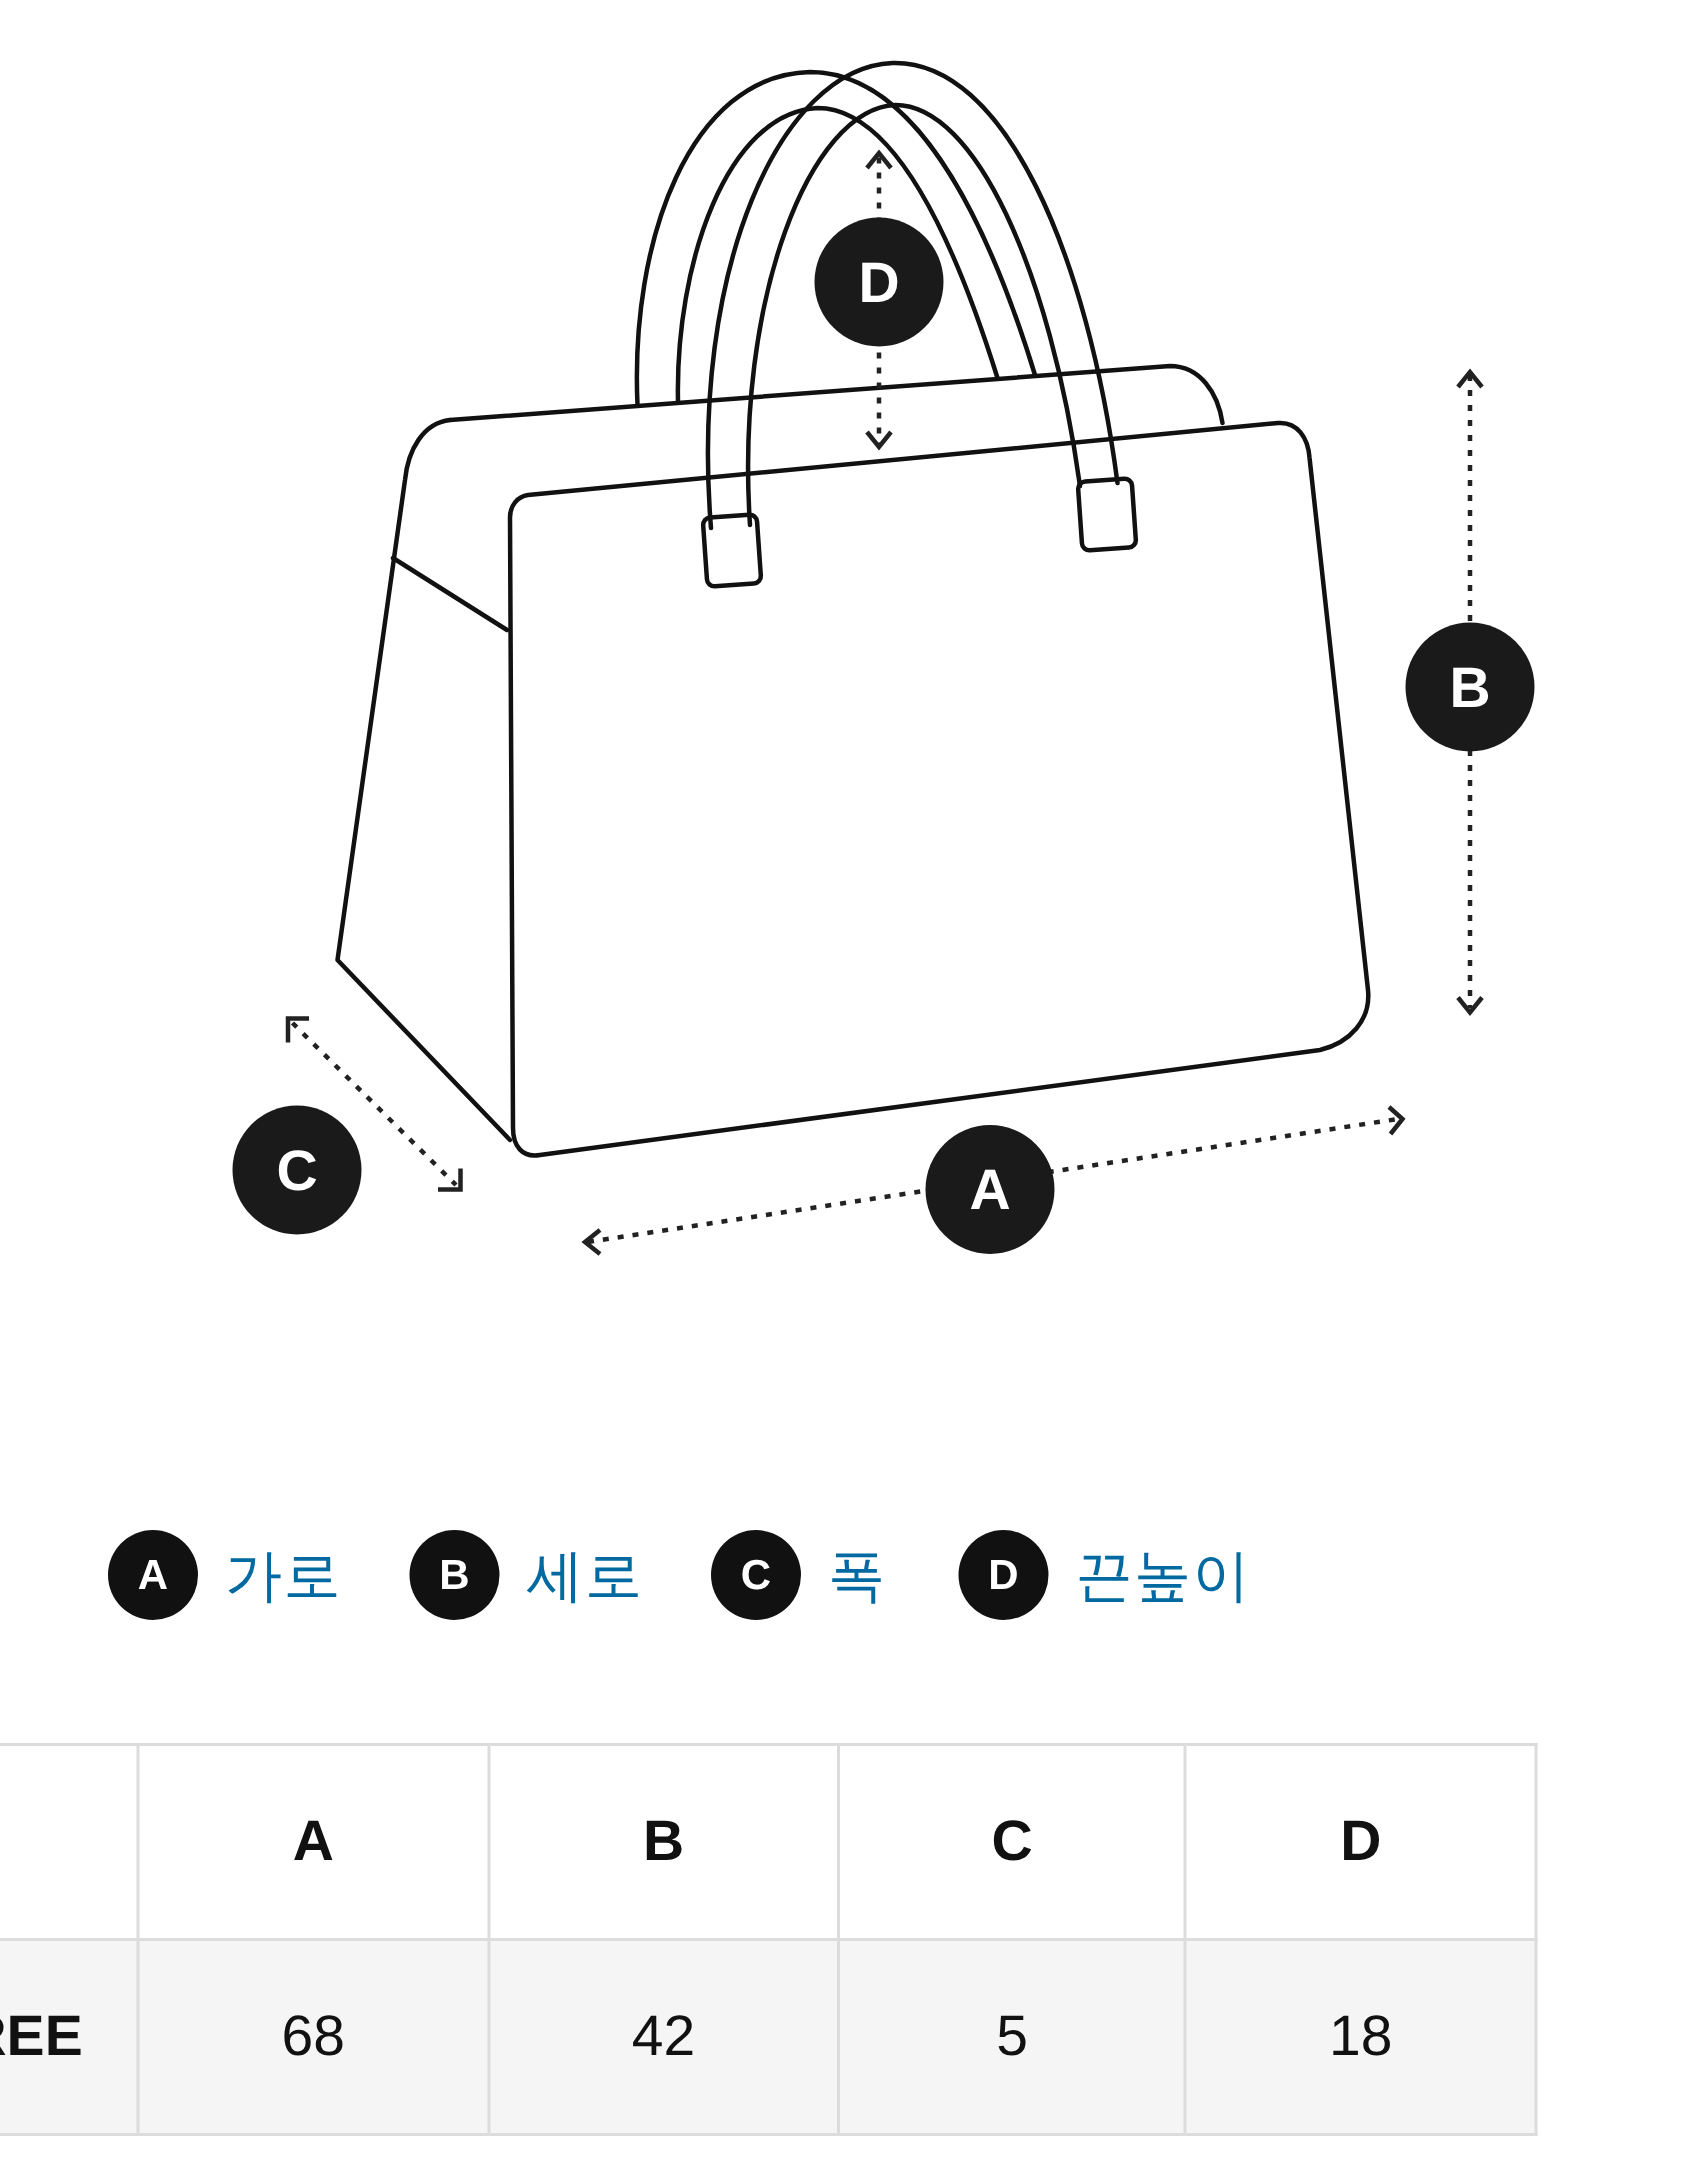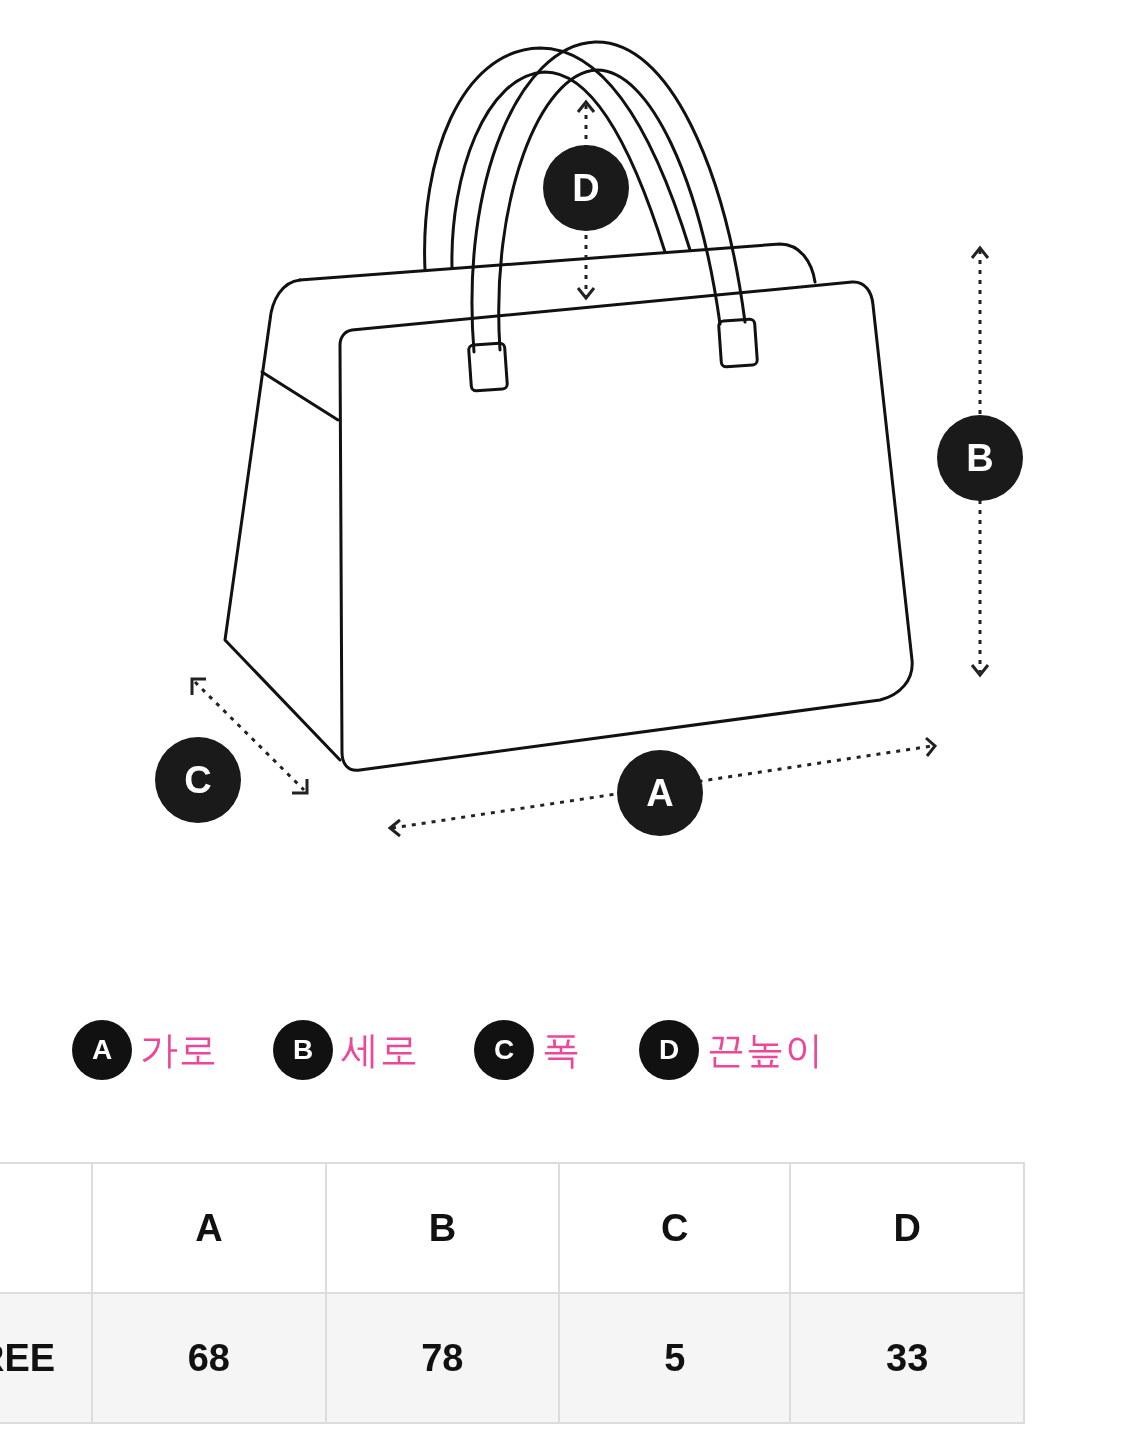--- a/index.html
+++ b/index.html
@@ -1,23 +1,23 @@
 <!DOCTYPE html>
 <html><head>
 <meta charset="utf-8">
 <style>
   html,body{margin:0;padding:0;background:#fff;}
   body{width:1125px;height:1449px;position:relative;overflow:hidden;font-family:"Liberation Sans","DejaVu Sans",sans-serif;}
   #diagram{position:absolute;left:0;top:0;width:1125px;height:900px;}
   .legend{position:absolute;top:1018px;left:0;width:1125px;height:64px;}
   .legend-item{position:absolute;top:0;height:64px;display:flex;align-items:center;}
   .legend-badge{width:60px;height:60px;border-radius:50%;background:#111;color:#fff;font-weight:700;font-size:28px;display:flex;align-items:center;justify-content:center;}
-  .legend-label{margin-left:8px;font-size:38px;color:#ec4899;font-family:"DejaVu Sans",sans-serif;letter-spacing:1px;}
+  .legend-label{margin-left:18px;font-size:38px;color:#0369a1;font-family:"DejaVu Sans",sans-serif;letter-spacing:1px;}
   table.size{position:absolute;top:1162px;left:-100px;border-collapse:collapse;table-layout:fixed;}
-  table.size td{border:2px solid #dcdcdc;text-align:center;font-size:38px;color:#111;padding:0;font-weight:bold;}
+  table.size td{border:2px solid #dcdcdc;text-align:center;font-size:38px;color:#111;padding:0;}
   table.size tr.head td{height:128px;background:#fff;font-weight:700;}
   table.size tr.row td{height:128px;background:#f5f5f5;}
   table.size td.first{text-align:right;padding-right:36px;font-weight:700;}
 </style>
 </head>
 <body>
 
 <svg id="diagram" viewBox="0 0 1125 900" xmlns="http://www.w3.org/2000/svg">
   <g fill="none" stroke="#111" stroke-width="3" stroke-linejoin="round" stroke-linecap="round">
 
@@ -104,18 +104,18 @@
       <tr class="head">
     <td class="first"></td>
     <td>A</td>
     <td>B</td>
     <td>C</td>
     <td>D</td>
   </tr>
   <tr class="row">
     <td class="first">FREE</td>
     <td>68</td>
-    <td>78</td>
+    <td>42</td>
     <td>5</td>
-    <td>33</td>
+    <td>18</td>
   </tr>
 </tbody>
   </table>
 
 </body></html>

